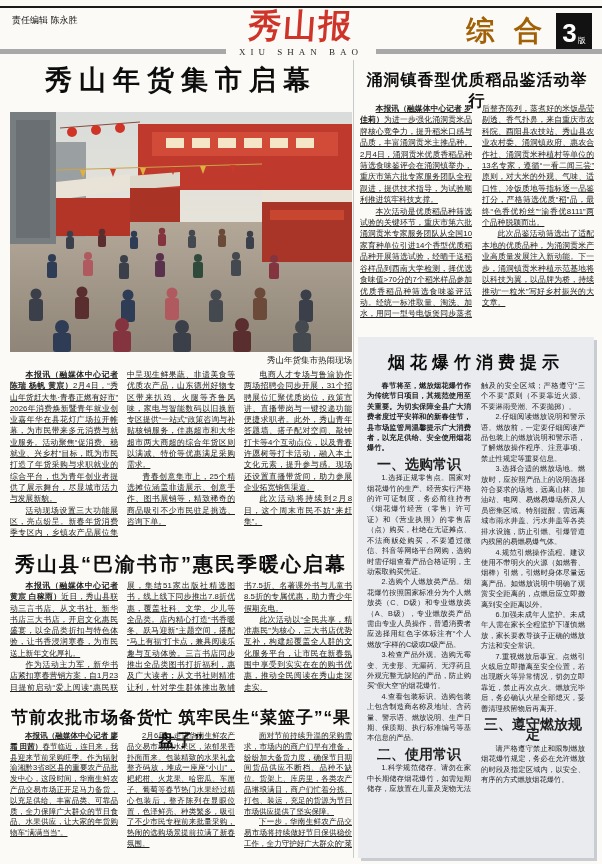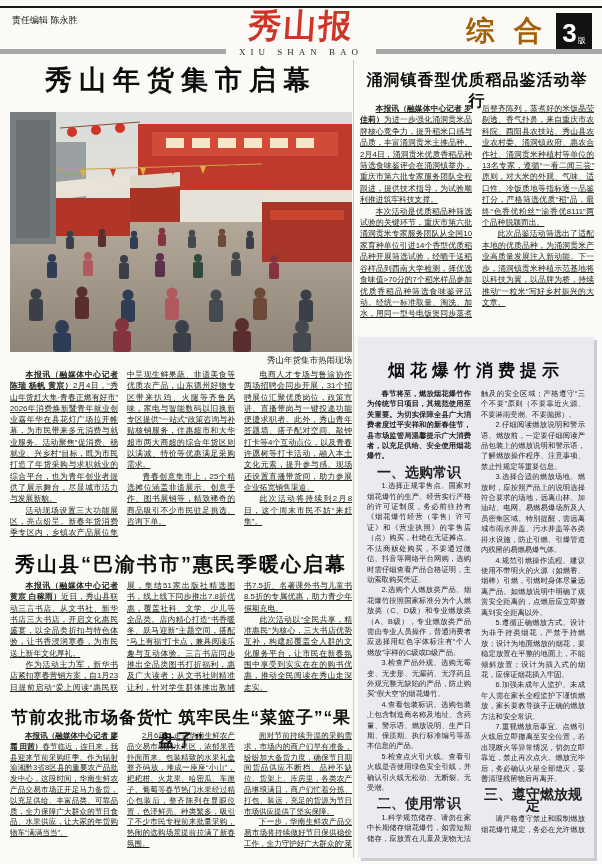--- a/index.html
+++ b/index.html
@@ -48,21 +48,21 @@
     font-size:20px;font-weight:bold;letter-spacing:2px;color:#0d0d0d;}
   .body-book{left:10px;top:580px;width:342px;height:122px;}
   .market-headline{left:10px;top:706px;width:342px;text-align:center;
     font-size:17px;font-weight:bold;letter-spacing:1px;color:#0d0d0d;}
   .body-market{left:10px;top:731px;width:342px;height:127px;font-size:7.5px;line-height:10.8px;}
   
   .grain-headline{left:360px;top:70px;width:234px;text-align:center;
     font-size:16px;font-weight:bold;letter-spacing:1px;color:#0d0d0d;}
   .body-grain{left:360px;top:103px;width:234px;height:228px;font-size:7.8px;line-height:11.4px;}
   .tips-box{left:358px;top:337px;width:236px;height:521px;background:#e9ebee;
-    box-shadow:3px 3px 0 #c9cdd2;box-sizing:border-box;padding:20px 9px;}
+    box-shadow:3px 3px 0 #c9cdd2;box-sizing:border-box;padding:12px 9px;}
   .tips-title{text-align:center;font-size:17px;font-weight:bold;letter-spacing:5px;color:#0d0d0d;margin:2px 0 7px 0;}
   .tips-cols{column-count:2;column-gap:10px;font-size:7.3px;line-height:10.4px;color:#1f1f1f;height:462px;overflow:hidden;}
   .tip-lead{margin:0;text-indent:2em;text-align:justify;font-weight:bold;}
   .tip-p{margin:0;text-indent:2em;text-align:justify;}
   .tip-h{margin:5px 0 4px 0;text-align:center;font-weight:bold;font-size:14px;}
 </style>
 </head>
 <body>
 
 <div class="abs top-rule"></div>
@@ -282,25 +282,23 @@
 
 <div class="abs tips-box">
   <div class="tips-title">烟花爆竹消费提示</div>
   <div class="tips-cols">
       <p class="tip-lead">春节将至，燃放烟花爆竹作为传统节日项目，其规范使用至关重要。为切实保障全县广大消费者度过平安祥和的新春佳节，县市场监管局温馨提示广大消费者，以充足供给、安全使用烟花爆竹。</p>
       <p class="tip-h">一、选购常识</p>
       <p class="tip-p">1.选择正规零售点。国家对烟花爆竹的生产、经营实行严格的许可证制度，务必前往持有《烟花爆竹经营（零售）许可证》和《营业执照》的零售店（点）购买，杜绝在无证摊点、不法商贩处购买，不要通过微信、抖音等网络平台网购，选购时需仔细查看产品合格证明，主动索取购买凭证。</p>
       <p class="tip-p">2.选购个人燃放类产品。烟花爆竹按照国家标准分为个人燃放类（C、D级）和专业燃放类（A、B级），专业燃放类产品需由专业人员操作，普通消费者应选择用红色字体标注有“个人燃放”字样的C级或D级产品。</p>
       <p class="tip-p">3.检查产品外观。选购无霉变、无变形、无漏药、无浮药且外观完整无缺陷的产品，防止购买“假大空”的烟花爆竹。</p>
       <p class="tip-p">4.查看包装标识。选购包装上包含制造商名称及地址、含药量、警示语、燃放说明、生产日期、保质期、执行标准编号等基本信息的产品。</p>
-      <p class="tip-p">5.检查点火引火线。查看引火线是否使用绿色安全引线，并确认引火线无松动、无断裂、无受潮。</p>
       <p class="tip-h">二、使用常识</p>
       <p class="tip-p">1.科学规范储存。请勿在家中长期储存烟花爆竹，如需短期储存，应放置在儿童及宠物无法触及的安全区域；严格遵守“三个不要”原则（不要靠近火源、不要淋雨受潮、不要抛掷）。</p>
       <p class="tip-p">2.仔细阅读燃放说明和警示语。燃放前，一定要仔细阅读产品包装上的燃放说明和警示语，了解燃放操作程序、注意事项、禁止性规定等重要信息。</p>
       <p class="tip-p">3.选择合适的燃放场地。燃放时，应按照产品上的说明选择符合要求的场地，远离山林、加油站、电网、易燃易爆场所及人员密集区域。特别提醒，需远离城市雨水井盖、污水井盖等各类排水设施，防止引燃、引爆管道内残留的易燃易爆气体。</p>
       <p class="tip-p">4.规范引燃操作流程。建议使用不带明火的火源（如燃香、烟棒）引燃，引燃时身体尽量远离产品。如燃放说明中明确了观赏安全距离的，点燃后应立即撤离到安全距离以外。</p>
-      <p class="tip-p">5.遵循正确燃放方式。设计为非手持类烟花，严禁手持燃放；设计为地面燃放的烟花，要稳定放置在平整的地面上，不能倾斜放置；设计为插入式的烟花，应保证烟花插入牢固。</p>
       <p class="tip-p">6.加强未成年人监护。未成年人需在家长全程监护下谨慎燃放，家长要教导孩子正确的燃放方法和安全常识。</p>
       <p class="tip-p">7.重视燃放后事宜。点燃引火线后立即撤离至安全位置，若出现断火等异常情况，切勿立即靠近，禁止再次点火。燃放完毕后，务必确认火星全部熄灭，妥善清理残留物后再离开。</p>
       <p class="tip-h">三、遵守燃放规定</p>
       <p class="tip-p">请严格遵守禁止和限制燃放烟花爆竹规定，务必在允许燃放的时段及指定区域内，以安全、有序的方式燃放烟花爆竹。</p>
     </div>
 </div>
 
 </body></html>

